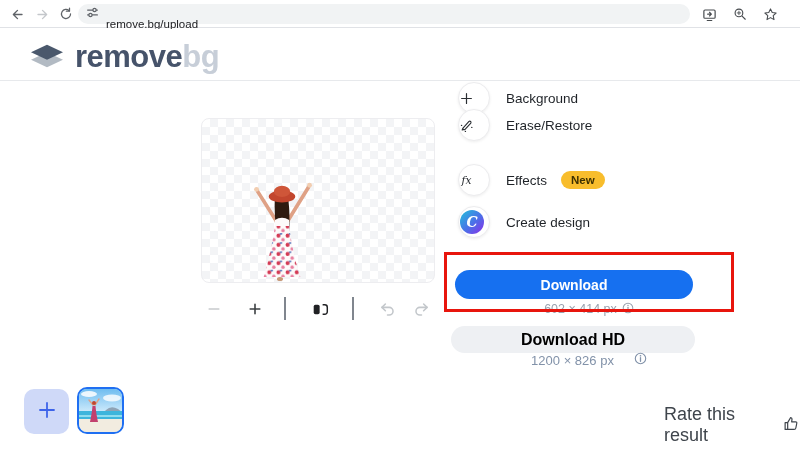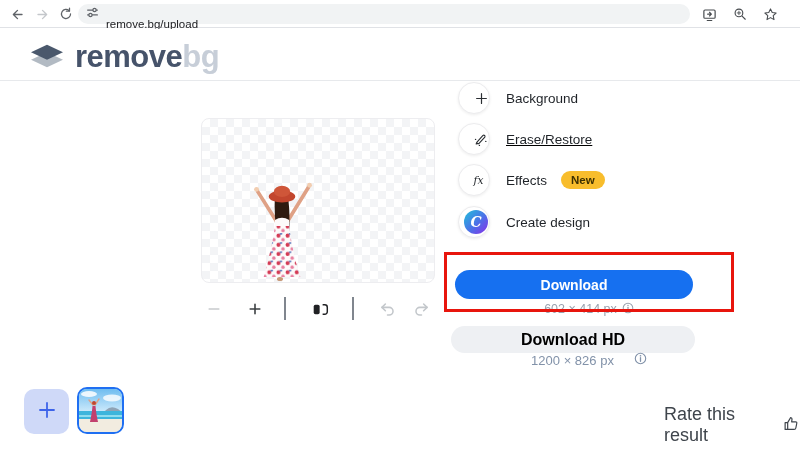--- a/index.html
+++ b/index.html
@@ -29,21 +29,21 @@
       linear-gradient(45deg,#f3f4f6 25%,transparent 25%,transparent 75%,#f3f4f6 75%);
     background-size:16px 16px; background-position:0 0,8px 8px; overflow:hidden; }
 
   
   .tb-ic { top:300px; width:18px; height:18px; display:flex; align-items:center; justify-content:center; cursor:pointer; }
   .tb-divider { top:297px; width:1.5px; height:23px; background:#80868e; }
 
   
   .tool-row { left:458px; display:flex; align-items:center; gap:16px; cursor:pointer; }
   .tool-circle { width:32px; height:32px; border-radius:50%; background:#fff; border:1px solid #ececee;
-    box-shadow:0 1px 3px rgba(0,0,0,0.07); display:flex; align-items:center; justify-content:flex-end; flex:0 0 auto; }
+    box-shadow:0 1px 3px rgba(0,0,0,0.07); display:flex; align-items:center; justify-content:flex-start; flex:0 0 auto; }
   .tool-label { font-size:13.5px; font-weight:500; color:#1f2328; }
   .badge-new { background:#f8bd2c; color:#3d3000; font-size:11.5px; font-weight:600; padding:3px 10px; border-radius:11px; margin-left:10px; }
 
   
   .btn-download { left:455px; top:270px; width:238px; height:29px; border-radius:15px; background:#1670f0; border:none;
     color:#fff; font-size:14px; font-weight:600; font-family:"Liberation Sans",sans-serif; cursor:pointer; z-index:1; }
   .red-box { left:444px; top:252px; width:290px; height:60px; border:3px solid #e8150d; z-index:5; pointer-events:none; }
   .size-caption { display:flex; align-items:center; justify-content:center; gap:5px; width:290px; left:444px; }
   .size-text1 { font-size:12.5px; color:#99a2af; }
   .size-text2 { font-size:13px; color:#8292a9; }
@@ -187,21 +187,21 @@
 
   <div class="abs tool-row" style="top:82px;">
     <span class="tool-circle">
       <svg width="15" height="15" viewBox="0 0 20 20">
           <path d="M10 3.5 V16.5 M3.5 10 H16.5" stroke="#2b2f33" stroke-width="1.6" stroke-linecap="round"></path>
         </svg>
     </span>
     <span class="tool-label">Background</span>
   </div>
 
-  <div class="abs tool-row" style="top:123px;text-decoration:underline;">
+  <div class="abs tool-row" style="top:109px;">
     <span class="tool-circle">
       <svg width="16" height="16" viewBox="0 0 20 20">
           <path d="M6 15.5 L4 16.2 L4.7 14.2 L12.5 5.5 a1.6 1.6 0 0 1 2.3 2.1 L7 16 Z" fill="none" stroke="#2b2f33" stroke-width="1.4" stroke-linejoin="round"></path>
           <path d="M3.2 10.5 l0.01 0 M8 18 l0.01 0 M16 13 l0.01 0" stroke="#2b2f33" stroke-width="1.8" stroke-linecap="round"></path>
         </svg>
     </span>
     <span class="tool-label">Erase/Restore</span>
   </div>
 
   <div class="abs tool-row" style="top:164px;">

